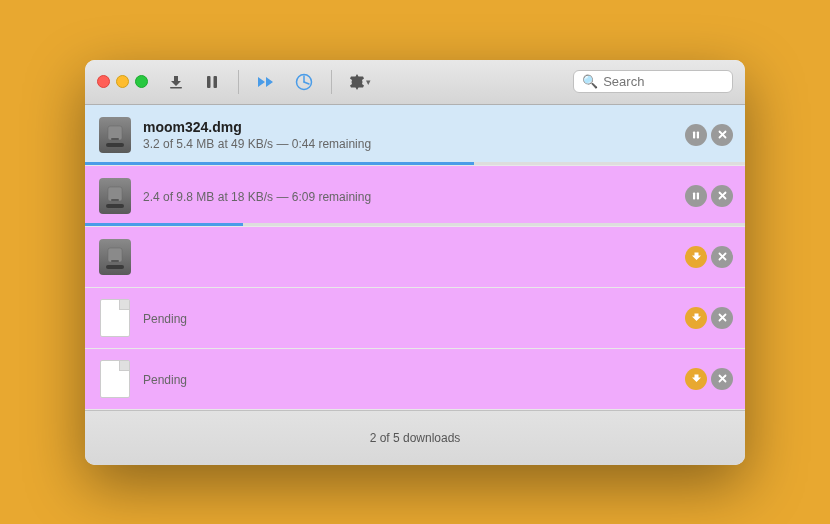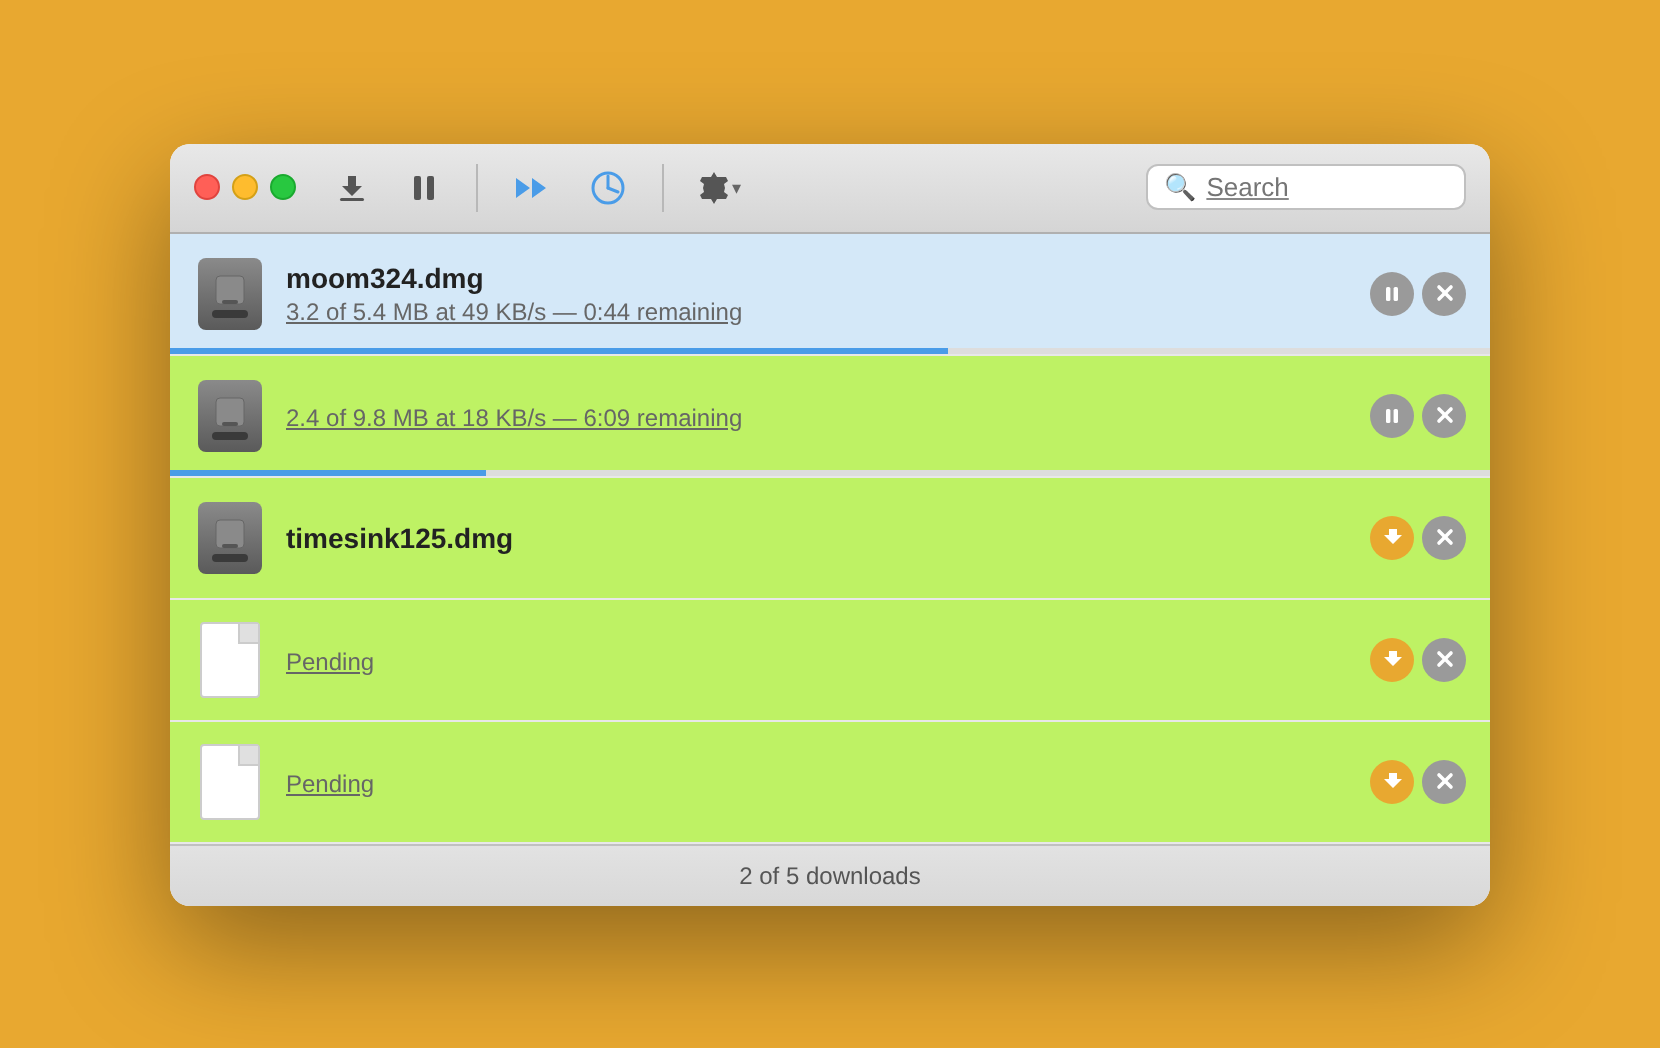--- a/index.html
+++ b/index.html
@@ -100,26 +100,25 @@
       font-size: 13px;
     }
 
     .search-input {
       border: none;
       outline: none;
       font-size: 13px;
       color: #888;
       background: transparent;
       width: 100%;
-      text-decoration: underline;
     }
 
     
     .download-list {
-      background: #bef264;
+      background: #f0abfc;
     }
 
     .download-item {
       display: flex;
       align-items: center;
       padding: 8px 12px;
       border-bottom: 1px solid #e8e8e8;
       position: relative;
       min-height: 58px;
     }
@@ -194,21 +193,20 @@
       color: #222;
       white-space: nowrap;
       overflow: hidden;
       text-overflow: ellipsis;
     }
 
     .download-status {
       font-size: 12px;
       color: #666;
       margin-top: 2px;
-      text-decoration: underline;
     }
 
     
     .progress-bar-container {
       position: absolute;
       bottom: 0;
       left: 0;
       right: 0;
       height: 3px;
       background: #ddd;
@@ -256,21 +254,21 @@
       background: #E8A830;
       color: white;
       font-size: 14px;
     }
 
     
     .status-bar {
       background: linear-gradient(to bottom, #e2e2e2, #d8d8d8);
       border-top: 1px solid #c0c0c0;
       text-align: center;
-      padding: 8px;
+      padding: 20px;
       font-size: 12px;
       color: #555;
     }
   </style>
 </head>
 <body>
 
 <div class="window">
 
   <div class="toolbar">
@@ -393,21 +391,20 @@
       <div class="download-item">
     <div class="file-icon">
       <div class="dmg-icon">
       <svg width="16" height="20" viewBox="0 0 16 20" fill="none">
         <rect x="1" y="1" width="14" height="14" rx="2" fill="#8a8a8a" stroke="#666" stroke-width="0.5"></rect>
         <rect x="4" y="13" width="8" height="2" rx="1" fill="#555"></rect>
       </svg>
     </div>
     </div>
     <div class="download-info">
-      <div class="download-name">timesink125.dmg</div>
     </div>
     <div class="action-buttons">
       <button class="circle-btn btn-download" title="Resume">
       <svg width="11" height="11" viewBox="0 0 11 11" fill="white">
         <path d="M5.5 9L1 4.5h2.5V1.5h4v3H10L5.5 9z"></path>
       </svg>
     </button>
       <button class="circle-btn btn-cancel" title="Cancel">
     <svg width="9" height="9" viewBox="0 0 9 9" fill="white">
       <line x1="1.5" y1="1.5" x2="7.5" y2="7.5" stroke="white" stroke-width="1.8" stroke-linecap="round"></line>

